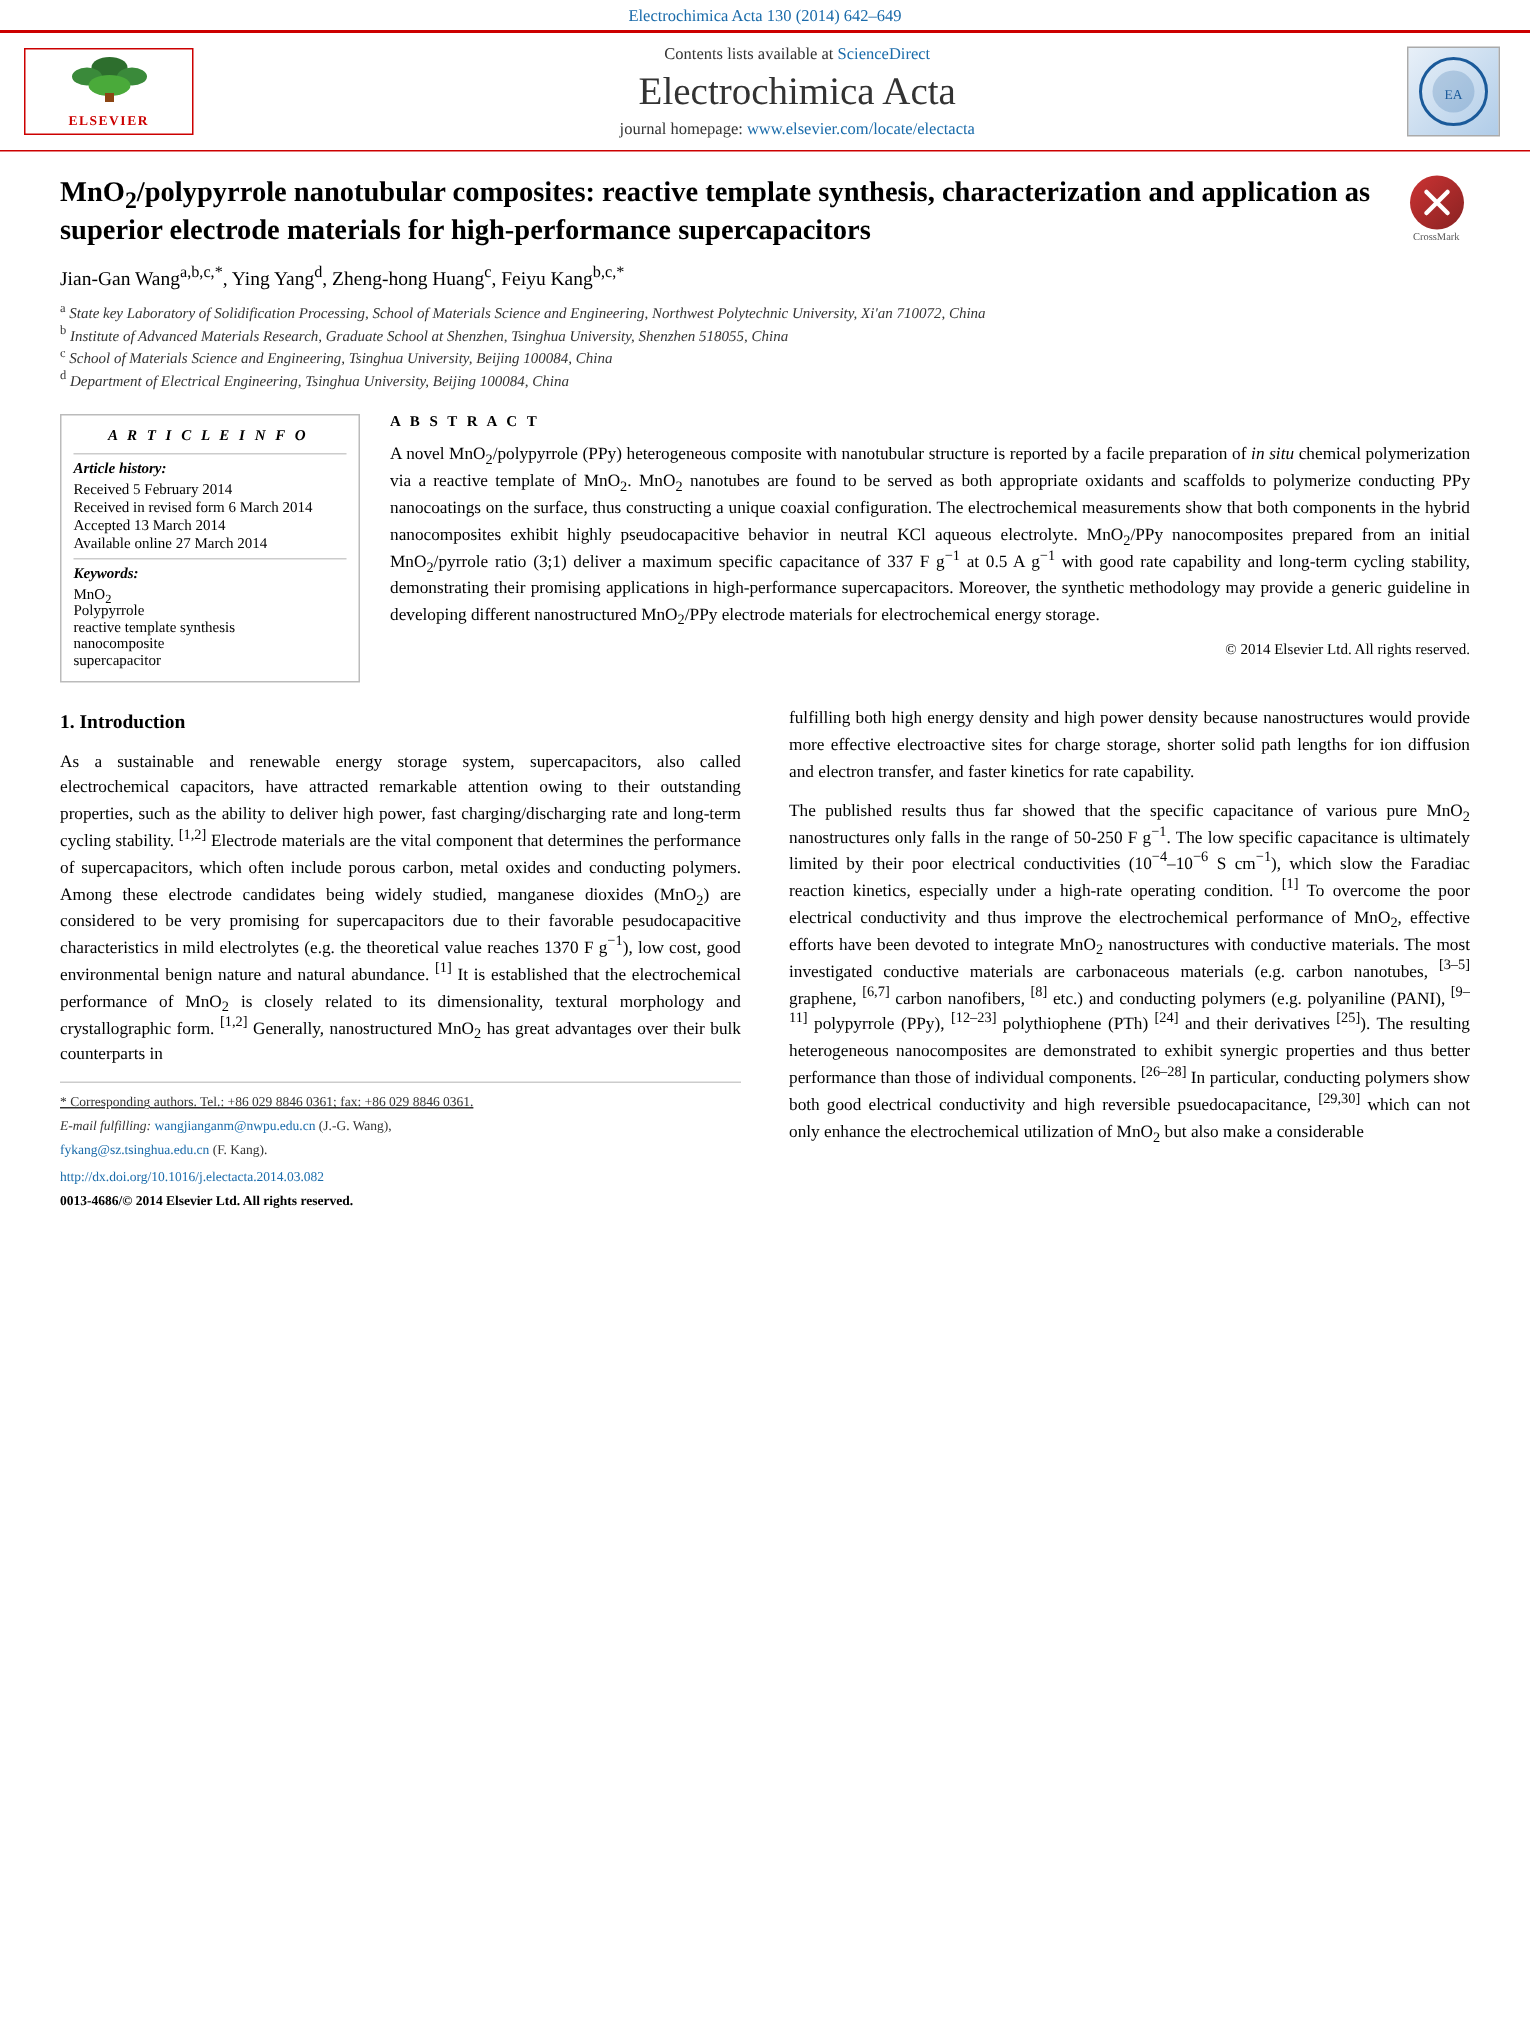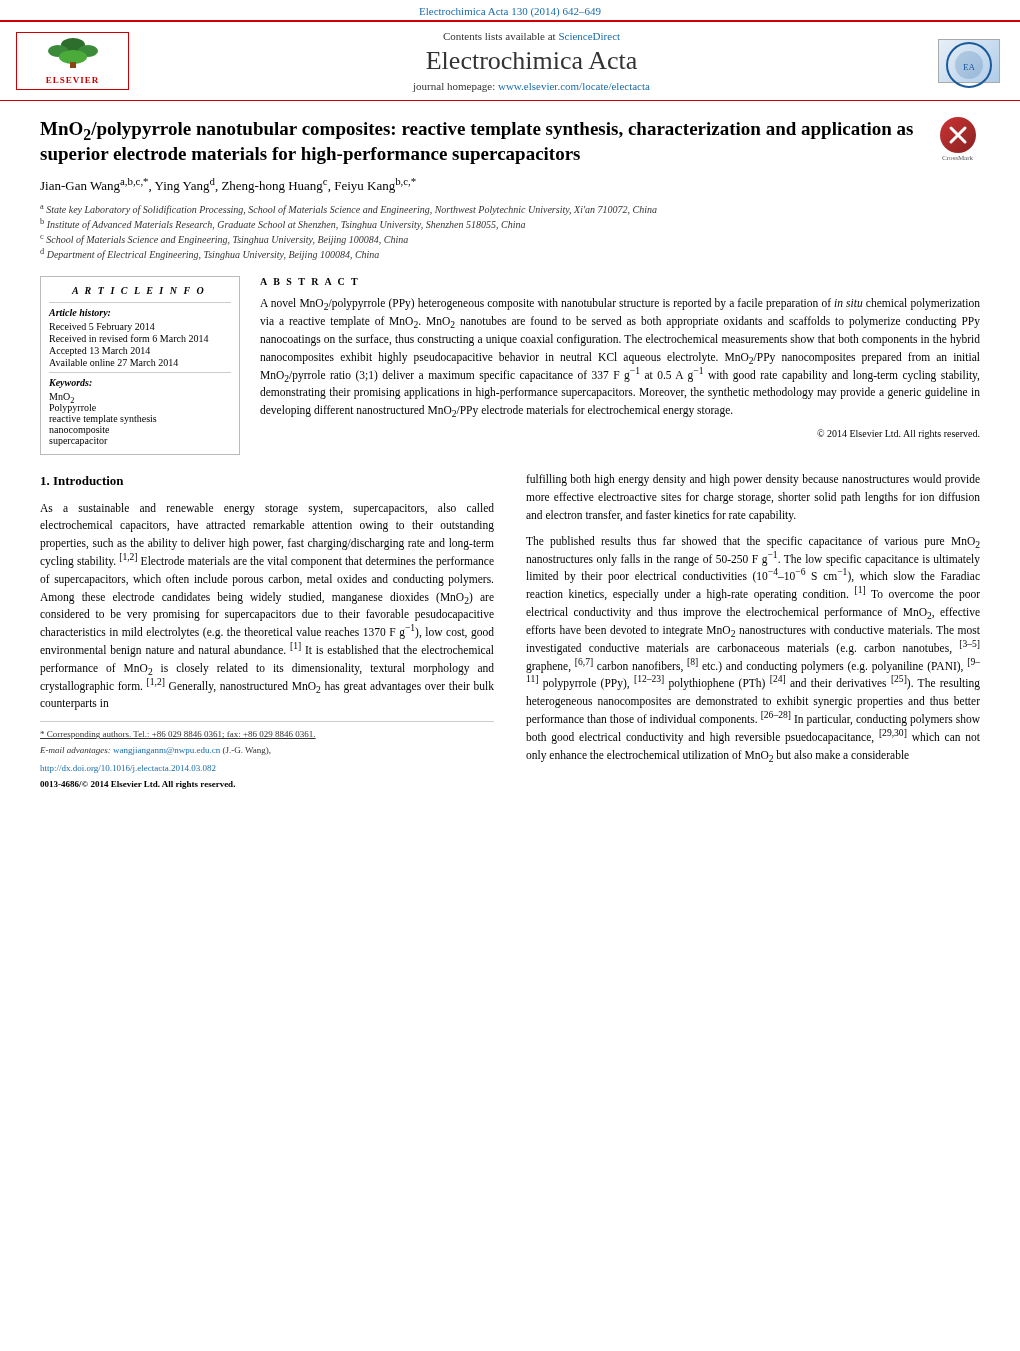--- a/index.html
+++ b/index.html
@@ -86,21 +86,21 @@
       <a href="#" style="color:#1a6baa; text-decoration:none;">ScienceDirect</a>
     </div>
     <div style="font-size:26px; font-family:'Palatino Linotype','Book Antiqua',Palatino,serif; color:#333; font-weight:normal; margin-bottom:4px;">Electrochimica Acta</div>
     <div style="font-size:11px; color:#333;">
       <span>journal homepage:</span>
       <a href="#" style="color:#1a6baa; text-decoration:none;">www.elsevier.com/locate/electacta</a>
     </div>
   </div>
 
   <div style="width:70px; flex-shrink:0; display:flex; flex-direction:column; align-items:center;">
-    <div style="border:1px solid #aaa; width:62px; height:44px; background:linear-gradient(135deg,#e8f0f8,#b0cce8); display:flex; justify-content:center;">
+    <div style="border:1px solid #aaa; width:62px; height:60px; background:linear-gradient(135deg,#e8f0f8,#b0cce8); display:flex; align-items:center; justify-content:center;">
       <svg width="50" height="50" viewBox="0 0 50 50">
         <circle cx="25" cy="25" r="22" fill="none" stroke="#1a5a9a" stroke-width="2"></circle>
         <circle cx="25" cy="25" r="14" fill="#1a5a9a" opacity="0.2"></circle>
         <text x="25" y="30" text-anchor="middle" font-size="9" fill="#1a5a9a" font-family="serif">EA</text>
       </svg>
     </div>
   </div>
 </div>
 
 <div class="article-body">
@@ -167,23 +167,27 @@
       <div style="font-size:13px; font-weight:bold; margin-bottom:8px;">
         <span>1.</span> <span>Introduction</span>
       </div>
       <div style="font-size:11.5px; line-height:1.55; text-align:justify; margin-bottom:8px;">
         As a sustainable and renewable energy storage system, supercapacitors, also called electrochemical capacitors, have attracted remarkable attention owing to their outstanding properties, such as the ability to deliver high power, fast charging/discharging rate and long-term cycling stability. <sup>[1,2]</sup> Electrode materials are the vital component that determines the performance of supercapacitors, which often include porous carbon, metal oxides and conducting polymers. Among these electrode candidates being widely studied, manganese dioxides (MnO<sub>2</sub>) are considered to be very promising for supercapacitors due to their favorable pesudocapacitive characteristics in mild electrolytes (e.g. the theoretical value reaches 1370 F g<sup>−1</sup>), low cost, good environmental benign nature and natural abundance. <sup>[1]</sup> It is established that the electrochemical performance of MnO<sub>2</sub> is closely related to its dimensionality, textural morphology and crystallographic form. <sup>[1,2]</sup> Generally, nanostructured MnO<sub>2</sub> has great advantages over their bulk counterparts in
       </div>
 
       <div style="border-top:1px solid #ccc; margin-top:8px; padding-top:6px; font-size:9px; color:#333;">
         <div style="margin-bottom:2px;text-decoration:underline;">* Corresponding authors. Tel.: +86 029 8846 0361; fax: +86 029 8846 0361.</div>
         <div style="margin-bottom:2px;">
-          <em>E-mail advantages:</em>
+          <em>E-mail fulfilling:</em>
           <a href="#" style="color:#1a6baa; text-decoration:none;">wangjianganm@nwpu.edu.cn</a>
           <span> (J.-G. Wang),</span>
+        </div>
+        <div>
+          <a href="#" style="color:#1a6baa; text-decoration:none;">fykang@sz.tsinghua.edu.cn</a>
+          <span> (F. Kang).</span>
         </div>
       </div>
       <div style="font-size:9px; margin-top:4px;">
         <a href="#" style="color:#1a6baa; text-decoration:none;">http://dx.doi.org/10.1016/j.electacta.2014.03.082</a>
       </div>
       <div style="font-size:9px; margin-top:2px;font-weight:bold;">0013-4686/© 2014 Elsevier Ltd. All rights reserved.</div>
     </div>
 
     <div class="main-col">
       <div style="font-size:11.5px; line-height:1.55; text-align:justify; margin-bottom:8px;">fulfilling both high energy density and high power density because nanostructures would provide more effective electroactive sites for charge storage, shorter solid path lengths for ion diffusion and electron transfer, and faster kinetics for rate capability.</div>

